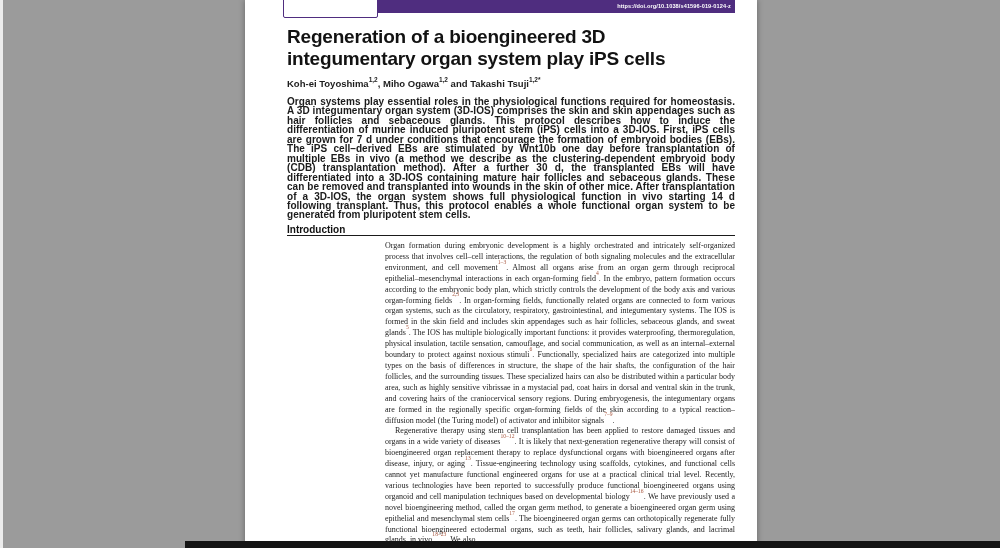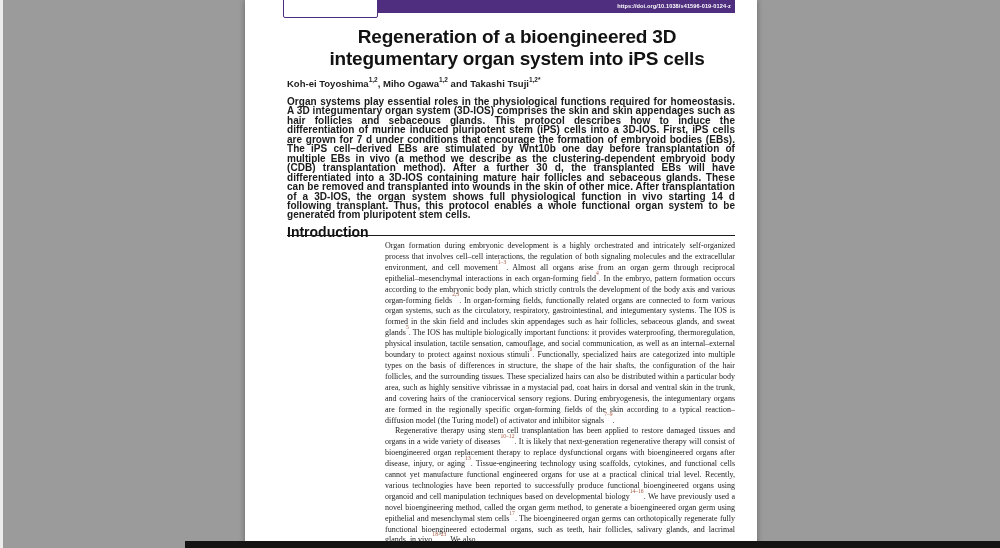--- a/index.html
+++ b/index.html
@@ -35,39 +35,39 @@
   .logo-letter{
     position:absolute;left:4px;top:-19px;
     font-family:"Liberation Serif", serif;
     font-size:34px;font-weight:bold;color:#4f2d7f;line-height:1;
   }
 
   
   .title{
     position:absolute;left:42px;top:26px;width:460px;
     font-size:19px;font-weight:bold;color:#121212;
-    line-height:21.5px;letter-spacing:-.2px;text-align:center;
+    line-height:21.5px;letter-spacing:-.2px;
   }
   .authors{
     position:absolute;left:42px;top:77px;width:448px;
     font-size:9.5px;font-weight:bold;color:#1d1d1d;
   }
   .authors sup{font-size:6.5px;position:relative;top:-1px;}
 
   
   .abstract{
     position:absolute;left:42px;top:97px;width:448px;
     font-size:10px;font-weight:bold;color:#1b1b1b;
     line-height:9.45px;text-align:justify;letter-spacing:.05px;
   }
 
   
   .section-head{
     position:absolute;left:42px;top:224px;
-    font-size:14px;font-weight:bold;color:#111;
+    font-size:10px;font-weight:bold;color:#111;
   }
   .section-rule{
     position:absolute;left:42px;top:235px;width:448px;height:0;
     border-top:1.4px solid #1a1a1a;
   }
   .body-col{
     position:absolute;left:140px;top:241px;width:350px;
     font-family:"Liberation Serif", serif;
     font-size:8px;color:#222;line-height:10.9px;text-align:justify;
   }
@@ -95,21 +95,21 @@
     <div class="banner" style="background: rgb(79, 45, 127);">
       <span class="doi">https://doi.org/10.1038/s41596-019-0124-z</span>
     </div>
 
     <div class="logo-box" style="border-color: rgb(79, 45, 127);">
       <span class="logo-letter" style="color: rgb(79, 45, 127);">P</span>
     </div>
 
     <div class="title">
         <div>Regeneration of a bioengineered 3D</div>
-        <div>integumentary organ system into iPS cells</div>
+        <div>integumentary organ system play iPS cells</div>
       </div>
 
     <div class="authors">Koh-ei Toyoshima<sup>1,2</sup>, Miho Ogawa<sup>1,2</sup> and Takashi Tsuji<sup>1,2*</sup></div>
 
     <div class="abstract">Organ systems play essential roles in the physiological functions required for homeostasis. A 3D integumentary organ system (3D-IOS) comprises the skin and skin appendages such as hair follicles and sebaceous glands. This protocol describes how to induce the differentiation of murine induced pluripotent stem (iPS) cells into a 3D-IOS. First, iPS cells are grown for 7 d under conditions that encourage the formation of embryoid bodies (EBs). The iPS cell–derived EBs are stimulated by Wnt10b one day before transplantation of multiple EBs in vivo (a method we describe as the clustering-dependent embryoid body (CDB) transplantation method). After a further 30 d, the transplanted EBs will have differentiated into a 3D-IOS containing mature hair follicles and sebaceous glands. These can be removed and transplanted into wounds in the skin of other mice. After transplantation of a 3D-IOS, the organ system shows full physiological function in vivo starting 14 d following transplant. Thus, this protocol enables a whole functional organ system to be generated from pluripotent stem cells.</div>
 
     <div class="section-head">Introduction</div>
     <div class="section-rule"></div>
 
     <div class="body-col">

